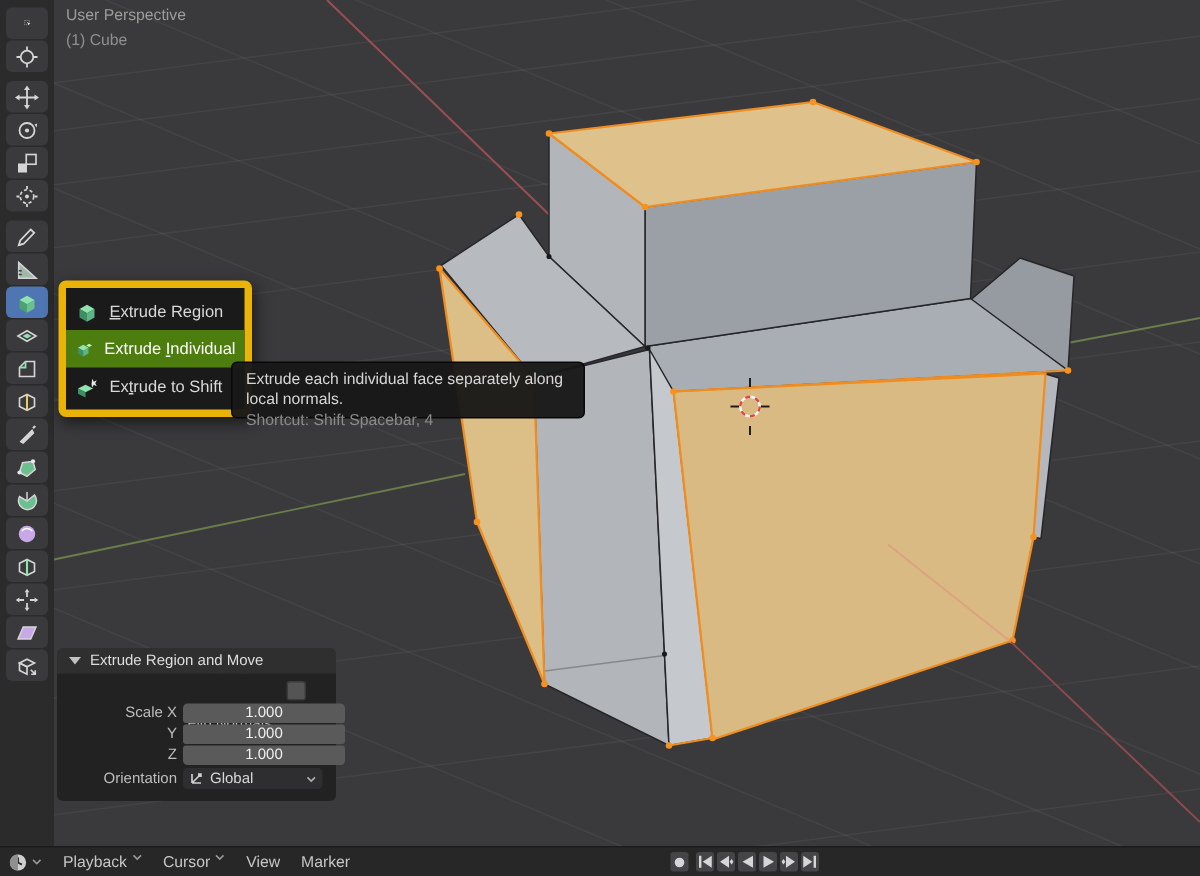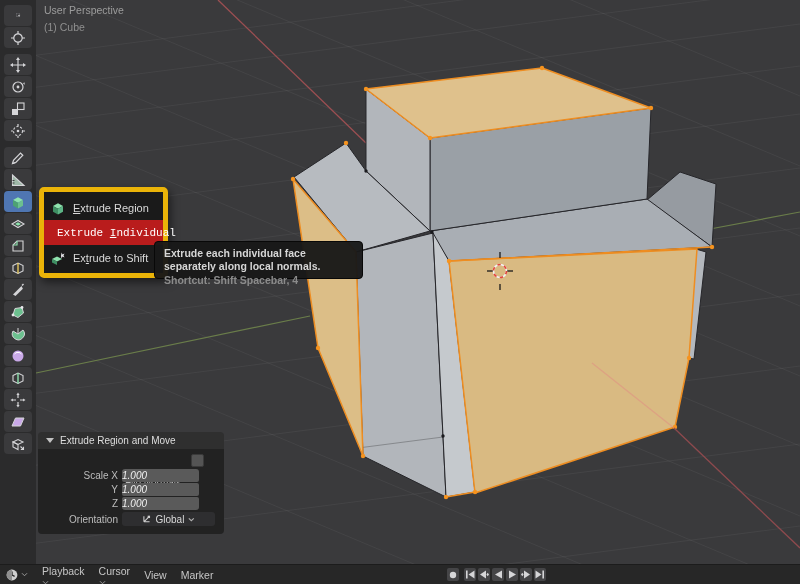--- a/index.html
+++ b/index.html
@@ -15,53 +15,53 @@
   #toolbar{position:absolute;left:0;top:0;width:36px;height:584px;background:#2b2b2c;}
   .tbtn{position:absolute;left:4px;width:28px;height:21px;border-radius:4px;
         background:#3a3a3c;display:flex;align-items:center;justify-content:center;}
   .tbtn.active{background:#4f76b2;}
   
   #flyout{position:absolute;left:39px;top:187px;width:119px;background:#1a1a1a;
           border:5px solid #eab308;border-radius:5px;padding:3px 0;
           box-shadow:2px 4px 10px rgba(0,0,0,.55);z-index:6;}
   .fitem{height:25px;display:flex;align-items:center;padding:0 6px;gap:7px;
          color:#d9d9d9;font-size:11px;white-space:nowrap;}
-  .fitem.active{background:#b91c1c;color:#fff;font-family:Liberation Mono, monospace;}
+  .fitem.active{background:#4d7c0f;color:#fff;}
   .fitem .mn{text-decoration:underline;}
   
-  #tooltip{position:absolute;left:154px;top:241px;width:209px;height:38px;
+  #tooltip{position:absolute;left:154px;top:241px;width:236px;height:38px;
            background:rgba(24,24,24,.96);border:1px solid #080808;border-radius:4px;
-           padding:5px 9px;box-sizing:border-box;z-index:7;font-weight:bold;}
+           padding:5px 9px;box-sizing:border-box;z-index:7;}
   #tooltip .tl1{color:#d6d6d6;font-size:10.5px;line-height:13px;}
   #tooltip .tl2{color:#8b8b8b;font-size:10.5px;line-height:14px;}
   
   #oppanel{position:absolute;left:38px;top:432px;width:186px;z-index:5;font-size:10px;}
   #oppanel .hdr{height:17px;background:#2f2f2f;border-radius:4px 4px 0 0;
                 display:flex;align-items:center;gap:6px;padding:0 8px;color:#dedede;}
   .tri-down{width:0;height:0;border-left:4px solid transparent;border-right:4px solid transparent;
             border-top:5px solid #c2c2c2;}
   #oppanel .body{background:rgba(33,33,33,.95);border-radius:0 0 4px 4px;padding:4px 8px 6px 0;}
   .prow{display:flex;align-items:center;height:13px;margin-bottom:1px;}
   .plabel{width:80px;text-align:right;color:#bdbdbd;padding-right:4px;flex:none;}
-  .pfield{width:77px;height:13px;background:#5a5a5a;border-radius:2px;color:#f0f0f0;
-          text-align:left;line-height:13px;flex:none;font-style:italic;}
+  .pfield{width:108px;height:13px;background:#5a5a5a;border-radius:2px;color:#f0f0f0;
+          text-align:center;line-height:13px;flex:none;}
   .pfield.top{border-radius:3px 3px 2px 2px;}
   .pfield.bot{border-radius:2px 2px 3px 3px;}
   .chk{width:11px;height:11px;background:#545454;border:1px solid #3a3a3a;border-radius:2px;flex:none;}
   .chkrow{justify-content:flex-end;padding-right:12px;gap:6px;height:15px;}
   .chkrow .plabel{width:auto;margin-top:44px;}
   .dropdown{width:93px;height:14px;background:#2e2e30;border-radius:3px;display:flex;
-            align-items:center;color:#d8d8d8;padding:0 20px;box-sizing:border-box;gap:4px;flex:none;}
+            align-items:center;color:#d8d8d8;padding:0 4px;box-sizing:border-box;gap:4px;flex:none;}
   .dropdown .dd-label{flex:1;}
   
   #timeline{position:absolute;left:0;bottom:0;width:800px;height:19px;background:#272727;
             border-top:1px solid #1c1c1c;display:flex;align-items:center;z-index:8;}
   .tm-editor{display:flex;align-items:center;gap:2px;margin-left:5px;}
   .tm-menu{display:flex;gap:3px;color:#c6c6c6;font-size:10.5px;
-           margin-left:14px;flex-direction:column;}
+           margin-left:14px;}
   .pb-group{position:absolute;left:447px;top:3px;display:flex;gap:2px;}
   .pbtn{width:12px;height:13px;background:#454547;border-radius:2px;display:flex;
         align-items:center;justify-content:center;}
   .pbtn.rec{margin-right:3px;}
   .chev{width:7px;height:5px;}
 </style>
 </head>
 <body>
 
 <div id="app">

